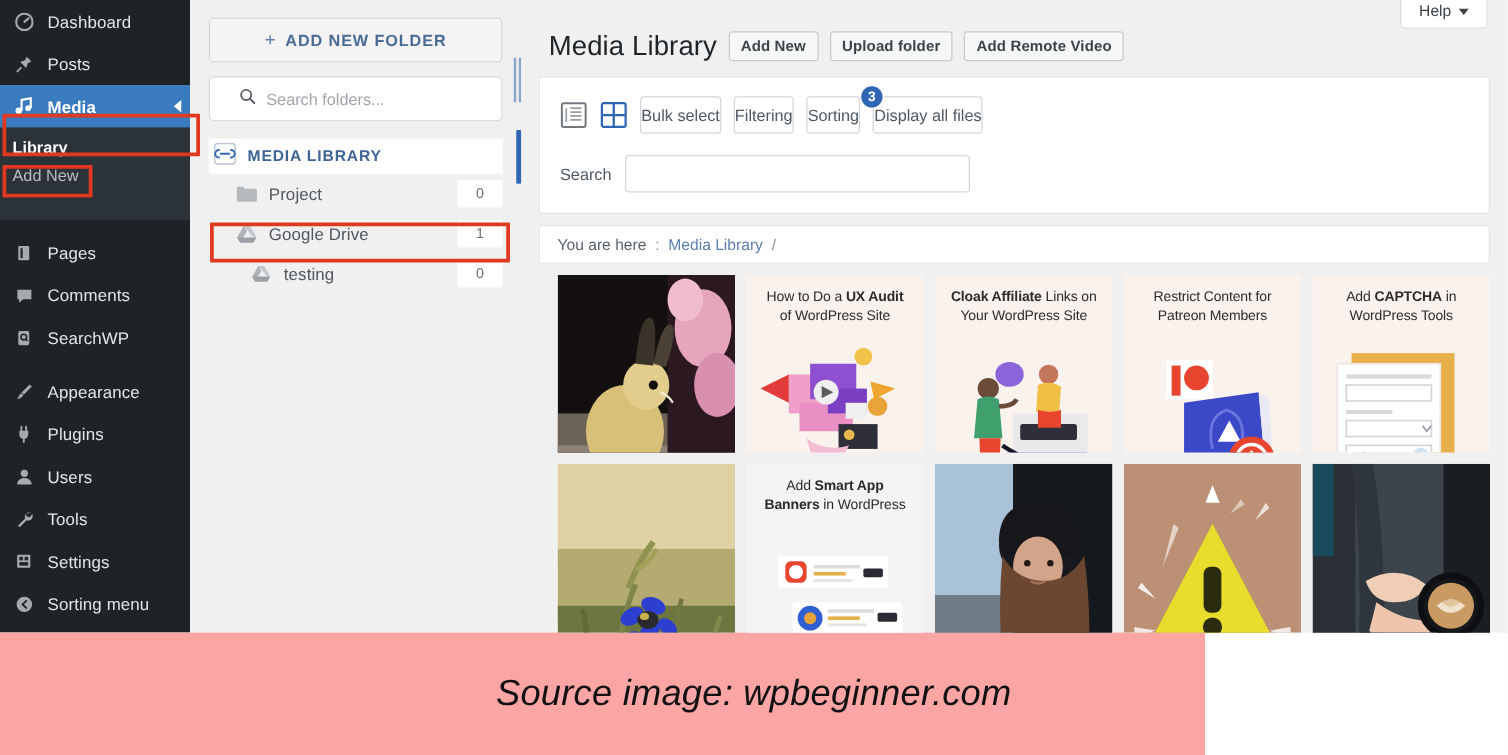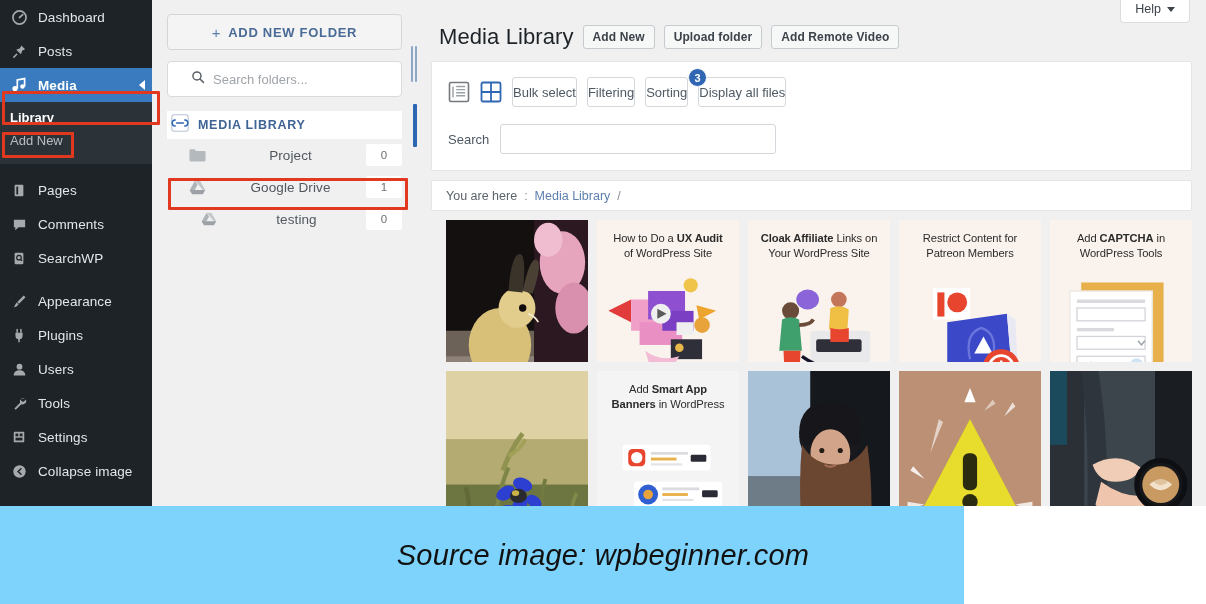--- a/index.html
+++ b/index.html
@@ -2,21 +2,21 @@
 <html><head>
 <meta charset="utf-8">
 <style>
   * { box-sizing: border-box; margin: 0; padding: 0; }
   html, body {
     width: 1206px; height: 604px;
     background: #ffffff;
     font-family: "Liberation Sans", sans-serif;
     overflow: hidden;
   }
-  #root { position: relative; width: 964px; height: 604px; background: #7dd3fc; }
+  #root { position: relative; width: 964px; height: 604px; background: #fca5a5; }
 
   
   .shot {
     position: absolute; left: 0; top: 0;
     width: 1206px; height: 506px;
     background: #f0f0f1;
     overflow: hidden;
   }
 
   
@@ -42,21 +42,21 @@
     position: relative;
   }
   .wp-item.active .ico { color: #fff; }
   .wp-item .caret {
     position: absolute; right: 7px; top: 50%; transform: translateY(-50%);
     width: 0; height: 0;
     border-top: 5px solid transparent;
     border-bottom: 5px solid transparent;
     border-right: 6px solid #fff;
   }
-  .wp-sub-wrap { background: #2c3338; padding: 4px 0 12px 0; }
+  .wp-sub-wrap { background: #2c3338; padding: 4px 0 24px 0; }
   .wp-sub {
     height: 23px; display: flex; align-items: center;
     padding-left: 10px; font-size: 13px; color: #b9bdc1;
   }
   .wp-sub.cur { color: #fff; font-weight: 700; }
   .wp-gap { height: 9px; }
 
   
   .folders {
     position: absolute; left: 152px; top: 0;
@@ -102,21 +102,21 @@
     position: absolute; right: -15px; top: -7px;
     width: 4px; height: 43px; background: #2f66b3; border-radius: 1px;
   }
   .tree-row {
     display: flex; align-items: center;
     height: 32px; position: relative;
     font-size: 13.5px; color: #50575e;
   }
   .tree-row .tindent { width: 22px; flex: 0 0 22px; }
   .tree-row .ticon { width: 21px; flex: 0 0 21px; display:flex; align-items:center; }
-  .tree-row .tname { flex: 1; padding-left: 5px; letter-spacing: .1px; text-align: center; }
+  .tree-row .tname { flex: 1; padding-left: 5px; letter-spacing: .1px; }
   .tree-row .tcount {
     width: 36px; height: 22px; background: #fff;
     border-radius: 2px; display: flex; align-items: center; justify-content: center;
     font-size: 11.5px; color: #6a7075;
   }
   .tree-row.lvl2 .tindent { width: 34px; flex: 0 0 34px; }
 
   
   .drag-handle {
     position: absolute; left: 409px; top: 43px;
@@ -366,21 +366,21 @@
         <span>Settings</span>
       </div>
 
       <div class="wp-item">
         <span class="ico">
           <svg width="15" height="15" viewBox="0 0 16 16">
               <circle cx="8" cy="8" r="6.6" fill="currentColor"></circle>
               <path d="M9.6 5 L6.5 8 L9.6 11" stroke="#1d2327" stroke-width="1.6" fill="none" stroke-linecap="round"></path>
             </svg>
         </span>
-        <span>Collapse image</span>
+        <span>Sorting menu</span>
       </div>
     </div>
 
     <div class="folders">
 
       <div class="btn-addfolder">
         <span class="plus">+</span>
         <span>ADD NEW FOLDER</span>
       </div>
 

